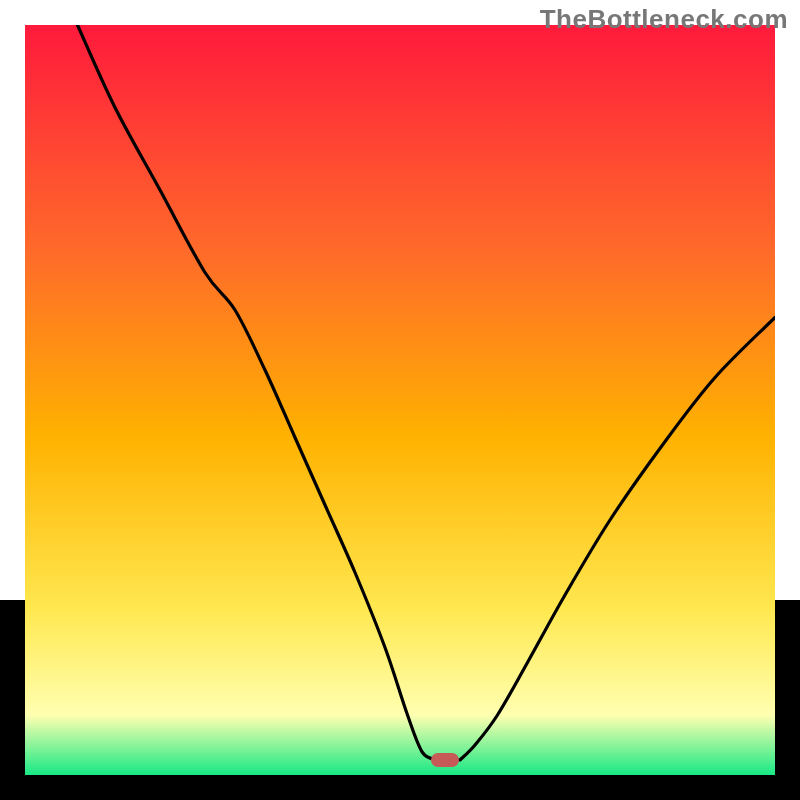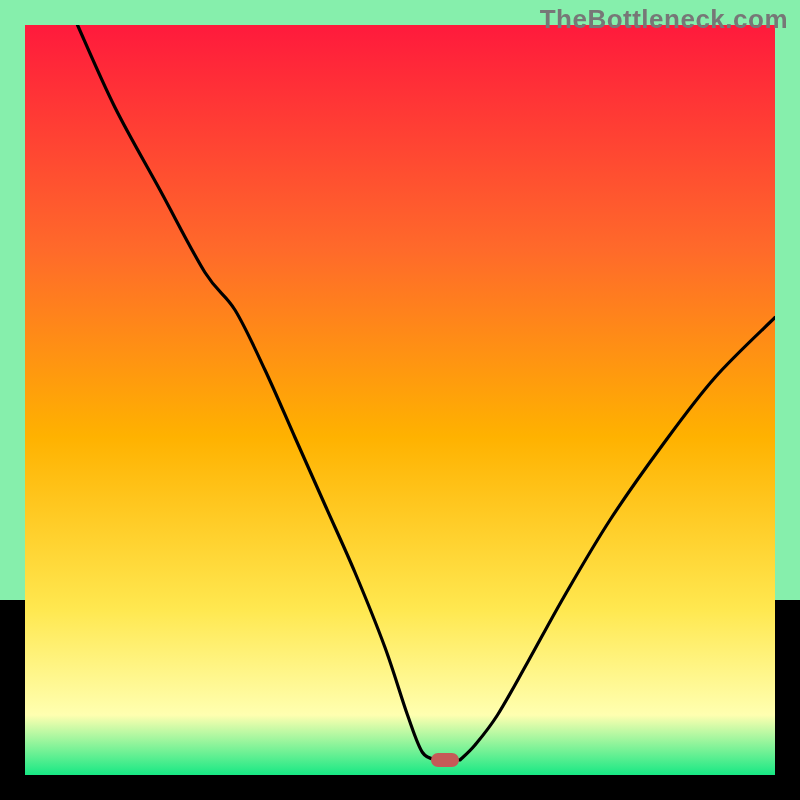--- a/index.html
+++ b/index.html
@@ -8,21 +8,21 @@
     width: 800px;
     height: 800px;
     background: #000;
     font-family: Arial, Helvetica, sans-serif;
     overflow: hidden;
   }
   .frame {
     position: relative;
     width: 800px;
     height: 600px;
-    background: #86efac;
+    background: #ffffff;
   }
   .watermark {
     position: absolute;
     top: 4px;
     right: 12px;
     color: #777;
     font-size: 26px;
     font-weight: bold;
     letter-spacing: 0.5px;
     z-index: 5;

